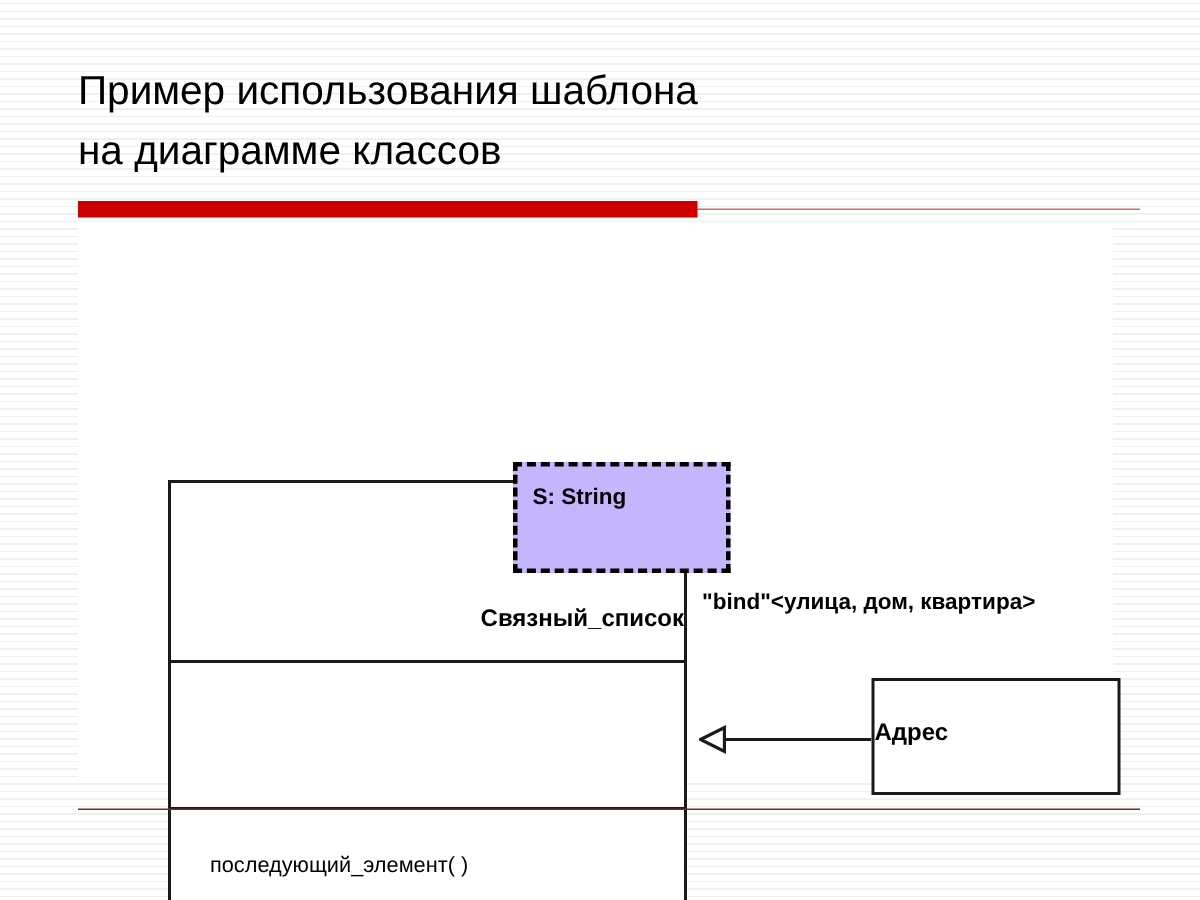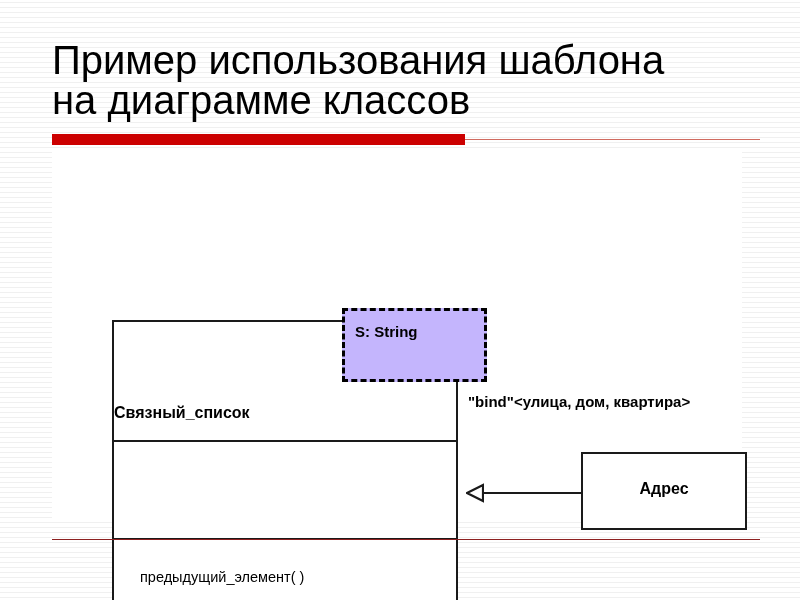--- a/index.html
+++ b/index.html
@@ -31,21 +31,21 @@
         #ffffff 3px,
         #ffffff 5px
     );
   }
   
   #title {
     position: absolute;
     left: 52px;
     top: 40px;
     width: 700px;
-    font-size: 40px;
+    font-size: 27px;
     line-height: 40px;
     color: #000000;
     font-weight: 400;
     letter-spacing: 0px;
     white-space: pre-line;
   }
   
   #title-rule-thin {
     position: absolute;
     left: 52px;
@@ -97,21 +97,21 @@
     left: 0; top: 0;
     width: 100%;
     height: 118px;
     box-sizing: border-box;
   }
   #class-name {
     position: absolute;
     left: 0;
     top: 82px;
     width: 100%;
-    text-align: left;
+    text-align: right;
     font-size: 16px;
     font-weight: bold;
     color: #000000;
   }
   #class-divider-1 {
     position: absolute;
     left: 0;
     top: 118px;
     width: 100%;
     height: 2px;
@@ -185,21 +185,21 @@
     height: 78px;
     border: 2px solid #1a1a1a;
     background-color: #ffffff;
     box-sizing: border-box;
   }
   #address-name {
     position: absolute;
     left: 0;
     top: 26px;
     width: 100%;
-    text-align: center;
+    text-align: left;
     font-size: 16px;
     font-weight: bold;
     color: #000000;
   }
   
   #connector-line {
     position: absolute;
     left: 431px;
     top: 342px;
     width: 98px;
@@ -233,21 +233,20 @@
         <div id="class-name">Связный_список</div>
       </div>
 
       <div id="class-divider-1"></div>
 
       <div id="class-compartment-attrs"></div>
 
       <div id="class-divider-2"></div>
 
       <div id="class-compartment-ops">
-        <div class="op-line">предыдущий_элемент( )</div>
         <div class="op-line">последующий_элемент( )</div>
       </div>
 
     </div>
 
     <div id="template-params">
       <div class="param-line">S: String</div>
     </div>
 
     <div id="bind-label">"bind"&lt;улица, дом, квартира&gt;</div>

